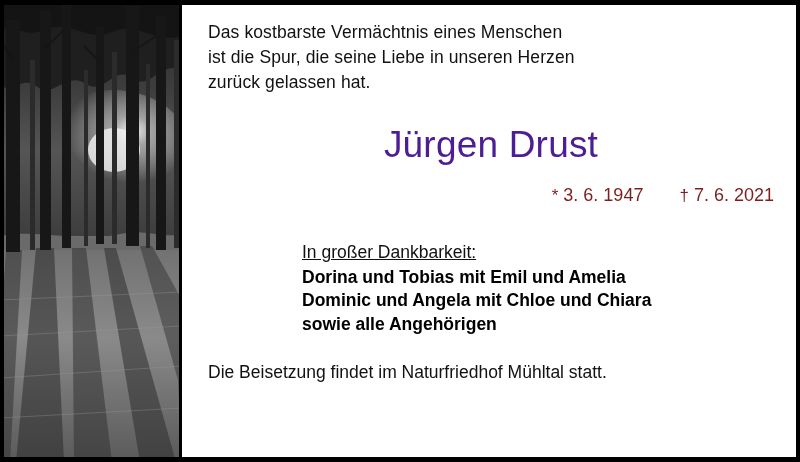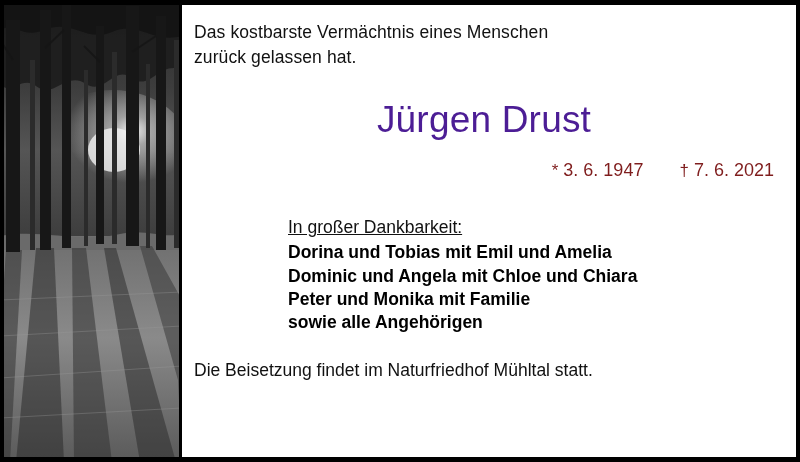--- a/index.html
+++ b/index.html
@@ -68,21 +68,21 @@
   .photo-svg {
     display: block;
     width: 182px;
     height: 462px;
   }
 
   
   .text-panel {
     position: relative;
     flex: 1 1 auto;
-    padding: 18px 26px 10px 12px;
+    padding: 18px 26px 10px 26px;
     box-sizing: border-box;
   }
   .verse {
     font-size: 17.5px;
     line-height: 1.42;
     letter-spacing: 0.1px;
     color: #111111;
     margin: 2px 0 0 0;
   }
   .verse div { white-space: nowrap; }
@@ -215,37 +215,37 @@
         <path d="M0,418 L182,408"></path>
       </g>
     </svg>
     <div class="divider"></div>
   </div>
 
   <div class="text-panel">
 
     <div class="verse">
       <div>Das kostbarste Vermächtnis eines Menschen</div>
+      <div>ist die Spur, die seine Liebe in unseren Herzen</div>
       <div>zurück gelassen hat.</div>
     </div>
 
     <div class="name">Jürgen Drust</div>
 
     <div class="dates">
       <span class="sym">*</span>
       <span>3. 6. 1947</span>
       <span class="gap"></span>
       <span class="sym">†</span>
       <span>7. 6. 2021</span>
     </div>
 
     <div class="thanks-block">
       <div class="thanks-intro">In großer Dankbarkeit:</div>
       <div class="family-line">Dorina und Tobias mit Emil und Amelia</div>
       <div class="family-line">Dominic und Angela mit Chloe und Chiara</div>
-      <div class="family-line">Peter und Monika mit Familie</div>
       <div class="family-line">sowie alle Angehörigen</div>
     </div>
 
     <div class="footer-note">Die Beisetzung findet im Naturfriedhof Mühltal statt.</div>
 
   </div>
 </div>
 
 </body></html>

